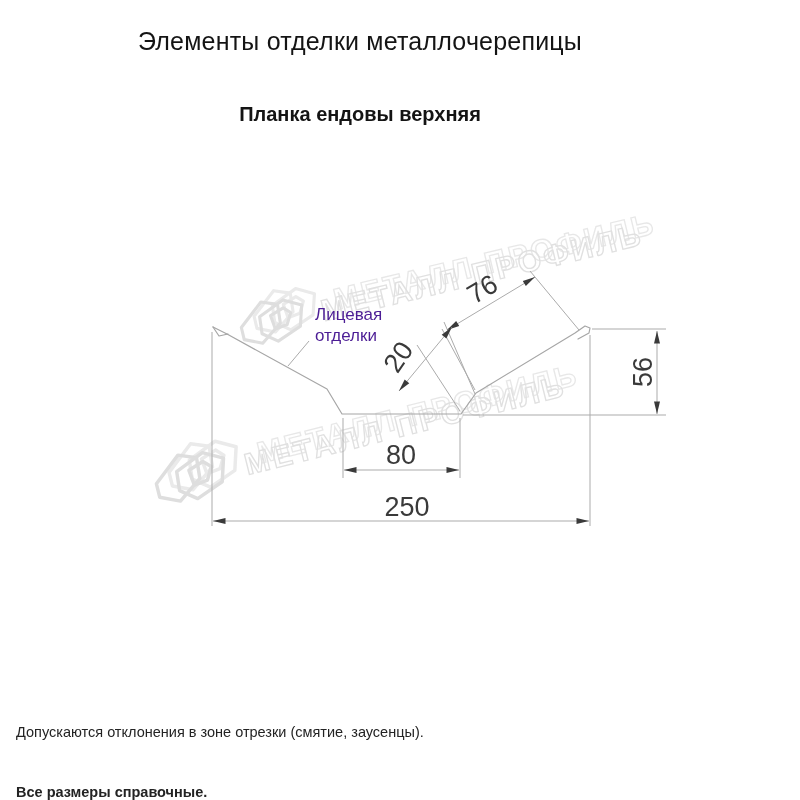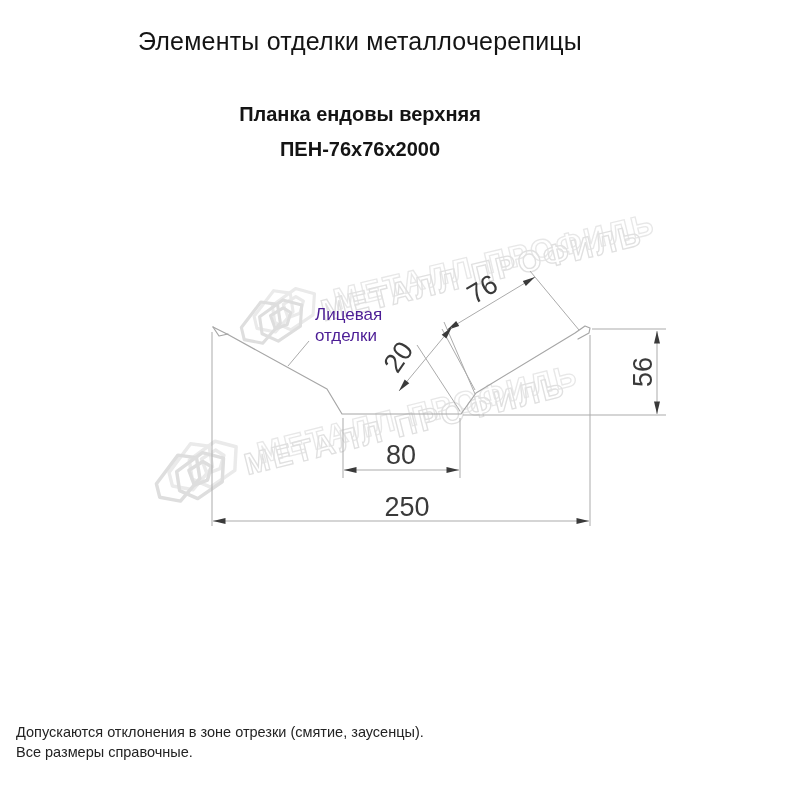--- a/index.html
+++ b/index.html
@@ -33,31 +33,30 @@
   
   .drawing { position:absolute; left:0; top:0; z-index:2; }
   .dim-text { font-family:"Liberation Sans", sans-serif; font-size:27px; fill:#3a3a3a; }
   
   .face-label {
     position:absolute; left:315px; top:304px; z-index:3;
     font-size:17px; line-height:21px; color:#4c1d95;
   }
   
   .footer-line { position:absolute; left:16px; font-size:14.5px; color:#232323; white-space:nowrap; }
-  .note1 { top:744px; }
+  .note1 { top:784px;font-weight:bold; }
   .note2 { top:724px; }
 </style>
 </head>
 <body>
 
 <div class="page">
 
   <div class="hdr-line subtitle">Планка ендовы верхняя</div>
   <div class="hdr-line title">Элементы отделки металлочерепицы</div>
-  <div class="hdr-line model">ПЕН-76х76х2000</div>
 
   <div class="wm wm1">
     <div class="wm-row echo">
       <svg class="wm-logo" width="78" height="72" viewBox="0 0 100 92">
         <g fill="none" stroke="#e3e3e3" stroke-width="4" stroke-linejoin="round">
           <path d="M8,42 L40,16 L60,24 L58,48 L30,68 L8,58 Z"></path>
           <path d="M34,34 L68,20 L90,32 L82,58 L50,70 L32,56 Z"></path>
           <path d="M48,36 L66,30 L74,38 L66,52 L50,54 Z"></path>
         </g>
       </svg>

